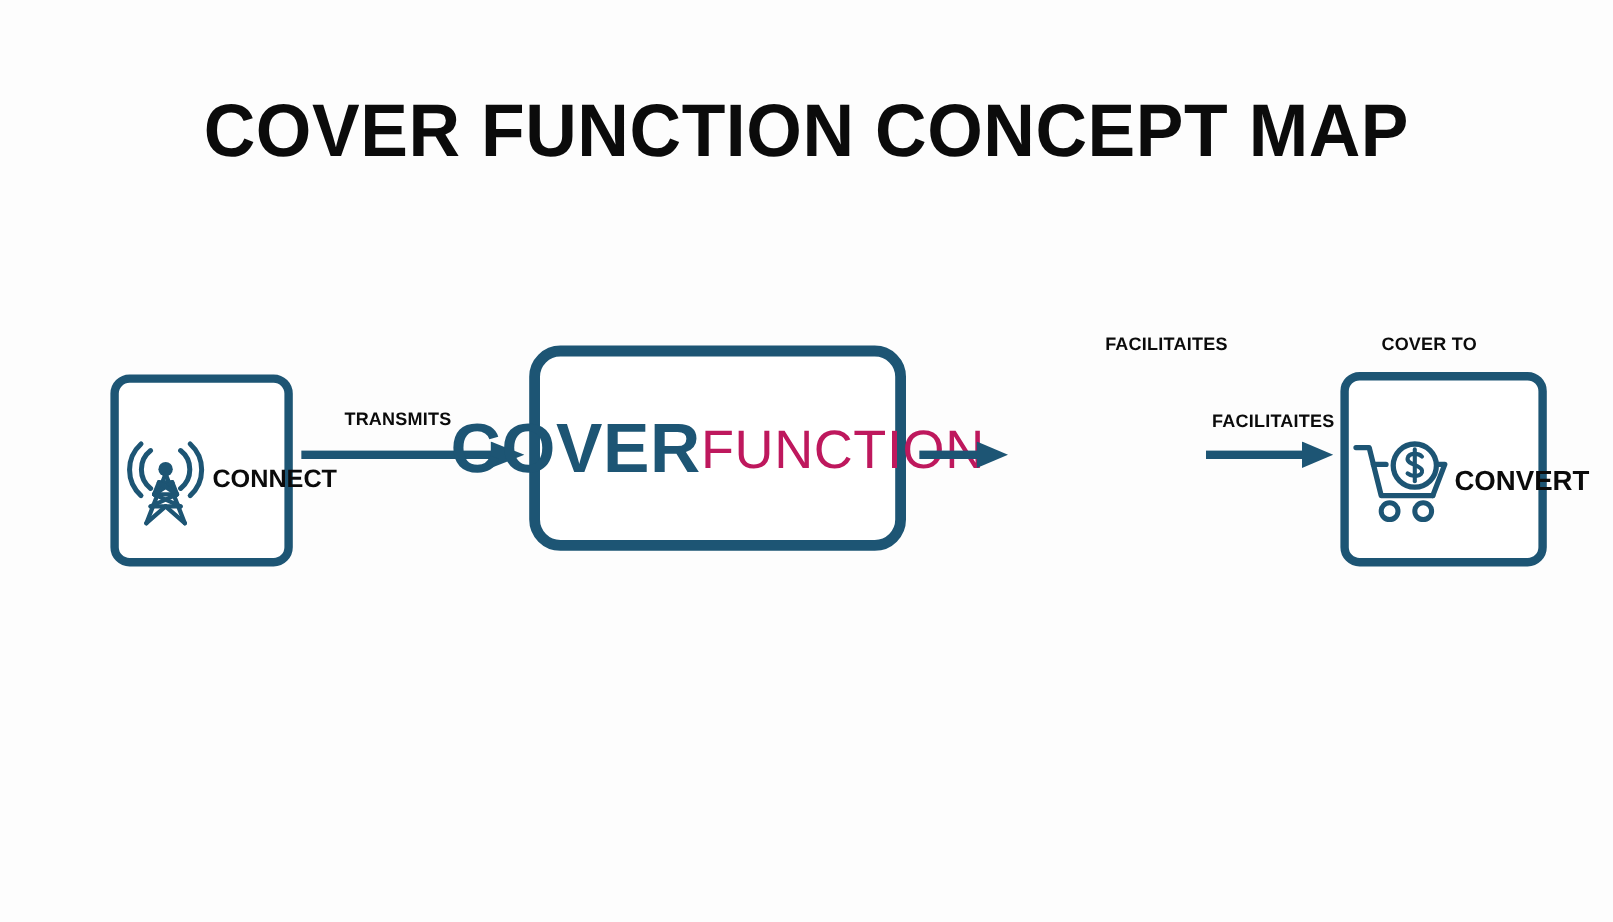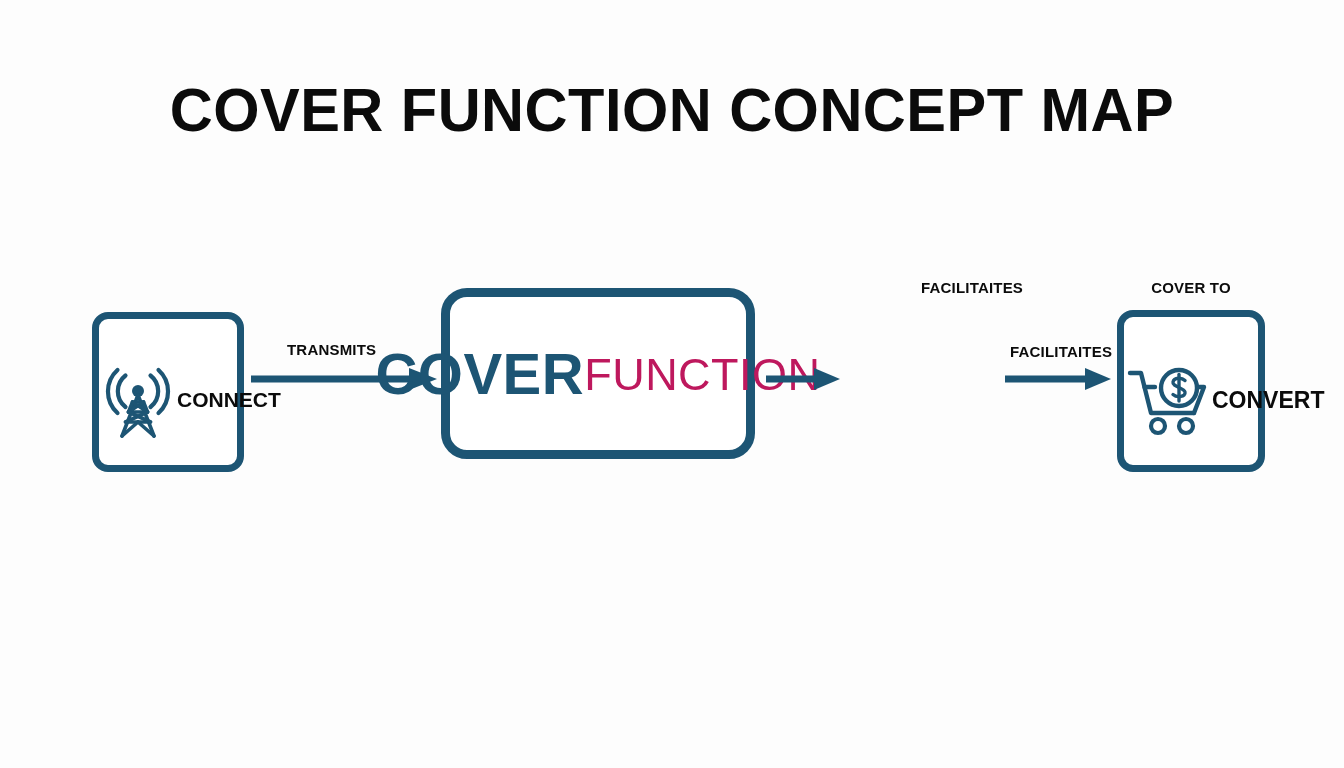--- a/index.html
+++ b/index.html
@@ -120,21 +120,21 @@
   #node-connect .icon-wrap { margin-top: 30px; }
   #node-connect .node-label {
     font-size: 23px;
     margin-top: 22px;
   }
 
   
   #node-convert {
     left: 1117px;
     top: 310px;
-    width: 148px;
+    width: 172px;
     height: 162px;
     justify-content: flex-start;
   }
   #node-convert .icon-wrap { margin-top: 22px; }
   #node-convert .node-label {
     font-size: 23px;
     margin-top: 18px;
   }
 
   

